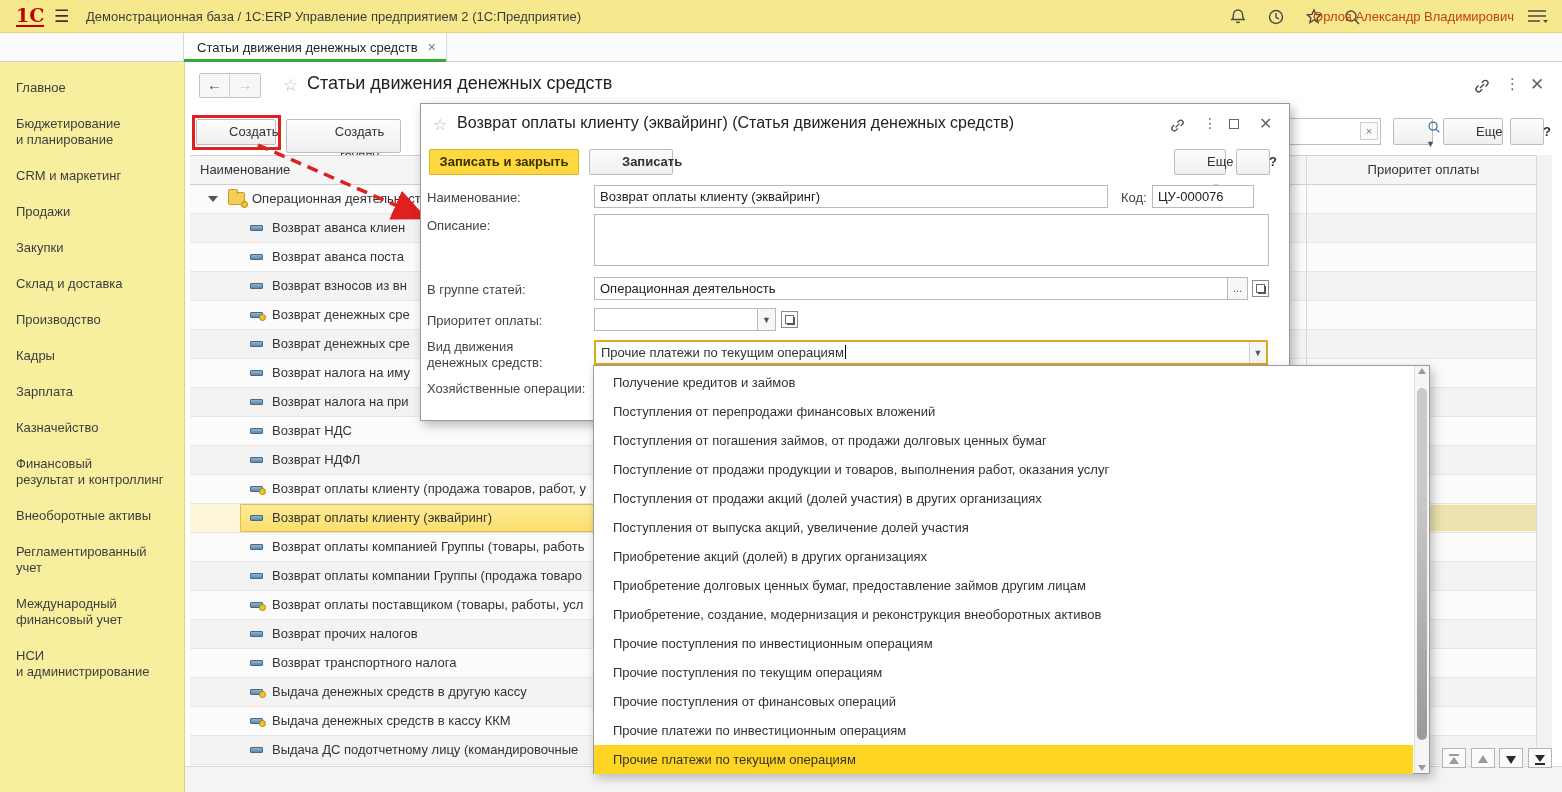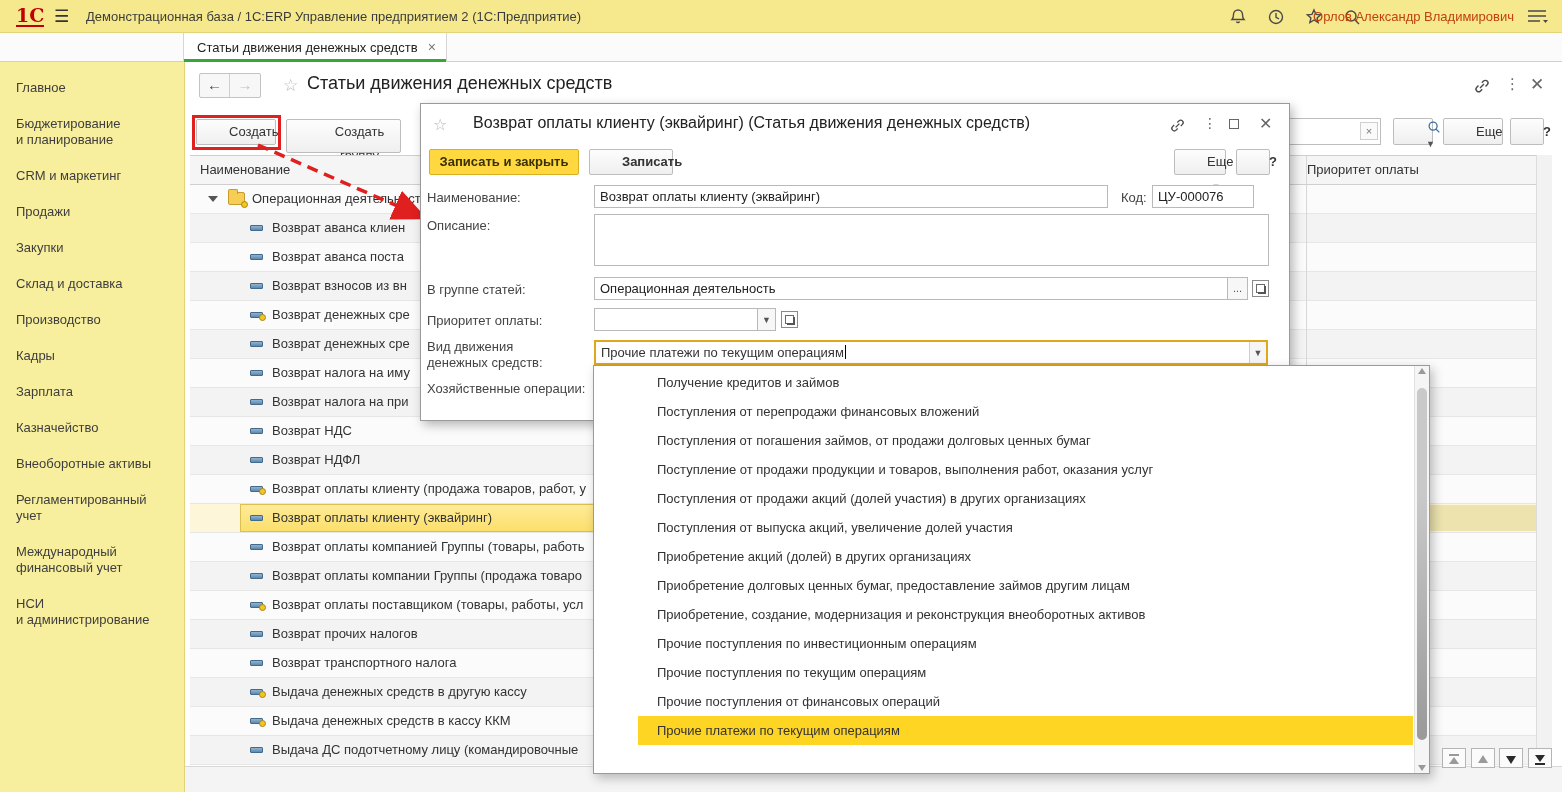--- a/index.html
+++ b/index.html
@@ -48,21 +48,21 @@
   .carr { font-size:9px; color:#555; }
   
   #cw-link { position:absolute; left:1288px; top:15px; width:18px; height:18px; cursor:pointer;}
   #cw-kebab { position:absolute; left:1320px; top:13px; color:#666; font-size:15px; cursor:pointer;}
   #cw-close { position:absolute; left:1345px; top:12px; color:#666; font-size:17px; cursor:pointer;}
 
   
   #table { position:absolute; left:5px; top:93px; width:1356px; height:673px; border-top:1px solid #cfcfcf; }
   #thead { position:absolute; left:0; top:0; width:100%; height:29px; background:#f5f5f5; border-bottom:1px solid #cfcfcf; }
   #th-name { position:absolute; left:10px; top:6px; color:#333; }
-  #th-pri { position:absolute; left:1117px; width:233px; top:6px; text-align:left; color:#333;}
+  #th-pri { position:absolute; left:1117px; width:233px; top:6px; text-align:center; color:#333;}
   #col-div { position:absolute; left:1116px; top:0; bottom:0; width:1px; background:#d7d7d7; }
   #rows { position:absolute; left:0; top:29px; width:100%; bottom:0; overflow:hidden; }
   .row { position:relative; height:29px; background:#fbfbfb; border-bottom:1px solid #e6e6e6; }
   .row.odd { background:#f3f3f3; }
   .row.sel { background:#fdf6d8; }
   .row-hl { position:absolute; left:50px; top:0; bottom:0; width:1066px; background:linear-gradient(#ffeb99,#fbdf6b); border:1px solid #dcbf4e; }
   .pri-cell { position:absolute; left:1117px; right:0; top:1px; bottom:1px; background:#ece3ae; }
   .tri { position:absolute; left:18px; top:11px; width:0; height:0; border-left:5px solid transparent; border-right:5px solid transparent; border-top:6px solid #555; cursor:pointer;}
   .folder-ic { position:absolute; left:38px; top:7px; width:17px; height:13px; background:#f6ce55; border:1px solid #c79a2c; border-radius:2px; }
   .folder-ic:before { content:""; position:absolute; left:-1px; top:-4px; width:8px; height:4px; background:#f6ce55; border:1px solid #c79a2c; border-bottom:none; border-radius:2px 2px 0 0;}
@@ -74,21 +74,21 @@
   #footer-strip { position:absolute; left:0; bottom:0; width:1377px; height:26px; background:#f4f4f4; border-top:1px solid #d8d8d8;}
   #navbtns { position:absolute; left:1256px; top:686px; z-index:3; }
   .nbtn { display:inline-block; width:24px; height:20px; border:1px solid #b5b5b5; background:#fbfbfb; margin-left:1px; text-align:center; vertical-align:top; cursor:pointer; padding-top:4px;}
 
   
   #arrow-svg { position:absolute; left:190px; top:100px; z-index:5; pointer-events:none; }
 
   
   #dialog { position:absolute; left:420px; top:103px; width:870px; height:318px; background:#fff; border:1px solid #9a9a9a; box-shadow:3px 4px 10px rgba(0,0,0,.28); z-index:10; }
   #dlg-star { position:absolute; left:12px; top:11px; color:#b9b9b9; font-size:16px; cursor:pointer;}
-  #dlg-title { position:absolute; left:52px; top:10px; font-size:16px; color:#222; white-space:nowrap;}
+  #dlg-title { position:absolute; left:36px; top:10px; font-size:16px; color:#222; white-space:nowrap;}
   #dlg-link { position:absolute; left:748px; top:13px; width:17px; height:17px; cursor:pointer;}
   #dlg-kebab { position:absolute; left:782px; top:11px; color:#666; font-size:14px; cursor:pointer;}
   #dlg-max { position:absolute; left:808px; top:15px; width:10px; height:10px; border:1.5px solid #666; cursor:pointer;}
   #dlg-close { position:absolute; left:838px; top:10px; color:#666; font-size:16px; cursor:pointer;}
   #btn-save-close { position:absolute; left:8px; top:45px; width:150px; height:26px; line-height:24px; background:#ffd83f; border:1px solid #d9b021; border-radius:2px; font-weight:bold; color:#3a3000; text-align:center; cursor:pointer;}
   #btn-save { position:absolute; left:168px; top:45px; width:84px; height:26px; line-height:24px;font-weight:bold;}
   #dlg-more { position:absolute; left:753px; top:45px; width:52px; height:26px; line-height:24px;}
   #dlg-help { position:absolute; left:815px; top:45px; width:31px; height:26px; line-height:24px; font-weight:bold;}
   .f-label { position:absolute; left:6px; color:#444; white-space:pre-line; line-height:16px;}
   .inp { position:absolute; border:1px solid #b9b9b9; background:#fff; padding:2px 5px; color:#222; height:23px; line-height:18px; white-space:nowrap; overflow:hidden;}
@@ -96,21 +96,21 @@
   .openic { position:absolute; width:17px; height:17px; border:1px solid #8a8a8a; background:#fdfdfd; cursor:pointer;}
   .openic:before { content:""; position:absolute; left:3px; top:3px; width:7px; height:7px; border:1px solid #6a6a6a; background:#fff;}
   .openic:after { content:""; position:absolute; right:2px; bottom:2px; width:6px; height:6px; border-right:2px solid #555; border-bottom:2px solid #555;}
   #kind-combo { position:absolute; left:173px; top:236px; width:674px; height:25px; border:2px solid #e0a61c; background:#fff; }
   #kind-text { position:absolute; left:5px; top:3px; white-space:nowrap; }
   .caret { display:inline-block; width:1px; height:14px; background:#000; vertical-align:-2px; margin-left:1px;}
   #kind-arrow { position:absolute; right:0; top:0; width:17px; height:21px; border-left:1px solid #cfcfcf; background:#f5f5f5; text-align:center; line-height:19px; cursor:pointer;}
 
   
   #dropdown { position:absolute; left:593px; top:365px; width:837px; height:409px; background:#fff; border:1px solid #9a9a9a; box-shadow:3px 4px 10px rgba(0,0,0,.25); z-index:20;}
-  #dd-list { position:absolute; left:0; top:2px; right:16px; bottom:2px;padding-left:44px; }
+  #dd-list { position:absolute; left:0; top:2px; right:16px; bottom:2px; }
   .dd-item { height:29px; line-height:29px; padding-left:19px; white-space:nowrap; overflow:hidden; cursor:pointer; color:#333;}
   .dd-sel { background:#ffd524; }
   #dd-sb { position:absolute; right:0; top:0; width:15px; bottom:0; background:#f5f5f5; border-left:1px solid #e0e0e0;}
   #dd-up { position:absolute; top:2px; left:3px; width:0; height:0; border-left:4px solid transparent; border-right:4px solid transparent; border-bottom:6px solid #999; cursor:pointer;}
   #dd-down { position:absolute; bottom:2px; left:3px; width:0; height:0; border-left:4px solid transparent; border-right:4px solid transparent; border-top:6px solid #999; cursor:pointer;}
   #dd-thumb { position:absolute; left:2px; top:22px; width:10px; height:352px; border-radius:6px; background:linear-gradient(#c9c9c9 30%,#9a9a9a); cursor:pointer;}
 
   svg.icon { stroke:#4a4a4a; fill:none; stroke-width:1.4; }
 </style>
 </head>
@@ -162,20 +162,22 @@
       <div class="snav-item">Бюджетирование
 и планирование</div>
       <div class="snav-item">CRM и маркетинг</div>
       <div class="snav-item">Продажи</div>
       <div class="snav-item">Закупки</div>
       <div class="snav-item">Склад и доставка</div>
       <div class="snav-item">Производство</div>
       <div class="snav-item">Кадры</div>
       <div class="snav-item">Зарплата</div>
       <div class="snav-item">Казначейство</div>
+      <div class="snav-item">Финансовый
+результат и контроллинг</div>
       <div class="snav-item">Внеоборотные активы</div>
       <div class="snav-item">Регламентированный
 учет</div>
       <div class="snav-item">Международный
 финансовый учет</div>
       <div class="snav-item">НСИ
 и администрирование</div>
     </div>
   </div>
 
@@ -393,20 +395,21 @@
       <div class="dd-item">Поступления от погашения займов, от продажи долговых ценных бумаг</div>
       <div class="dd-item">Поступление от продажи продукции и товаров, выполнения работ, оказания услуг</div>
       <div class="dd-item">Поступления от продажи акций (долей участия) в других организациях</div>
       <div class="dd-item">Поступления от выпуска акций, увеличение долей участия</div>
       <div class="dd-item">Приобретение акций (долей) в других организациях</div>
       <div class="dd-item">Приобретение долговых ценных бумаг, предоставление займов другим лицам</div>
       <div class="dd-item">Приобретение, создание, модернизация и реконструкция внеоборотных активов</div>
       <div class="dd-item">Прочие поступления по инвестиционным операциям</div>
       <div class="dd-item">Прочие поступления по текущим операциям</div>
       <div class="dd-item">Прочие поступления от финансовых операций</div>
+      <div class="dd-item">Прочие платежи по инвестиционным операциям</div>
       <div class="dd-item dd-sel">Прочие платежи по текущим операциям</div>
     </div>
   <div id="dd-sb">
     <div id="dd-up"></div>
     <div id="dd-thumb"></div>
     <div id="dd-down"></div>
   </div>
 </div>
 
 </body></html>

